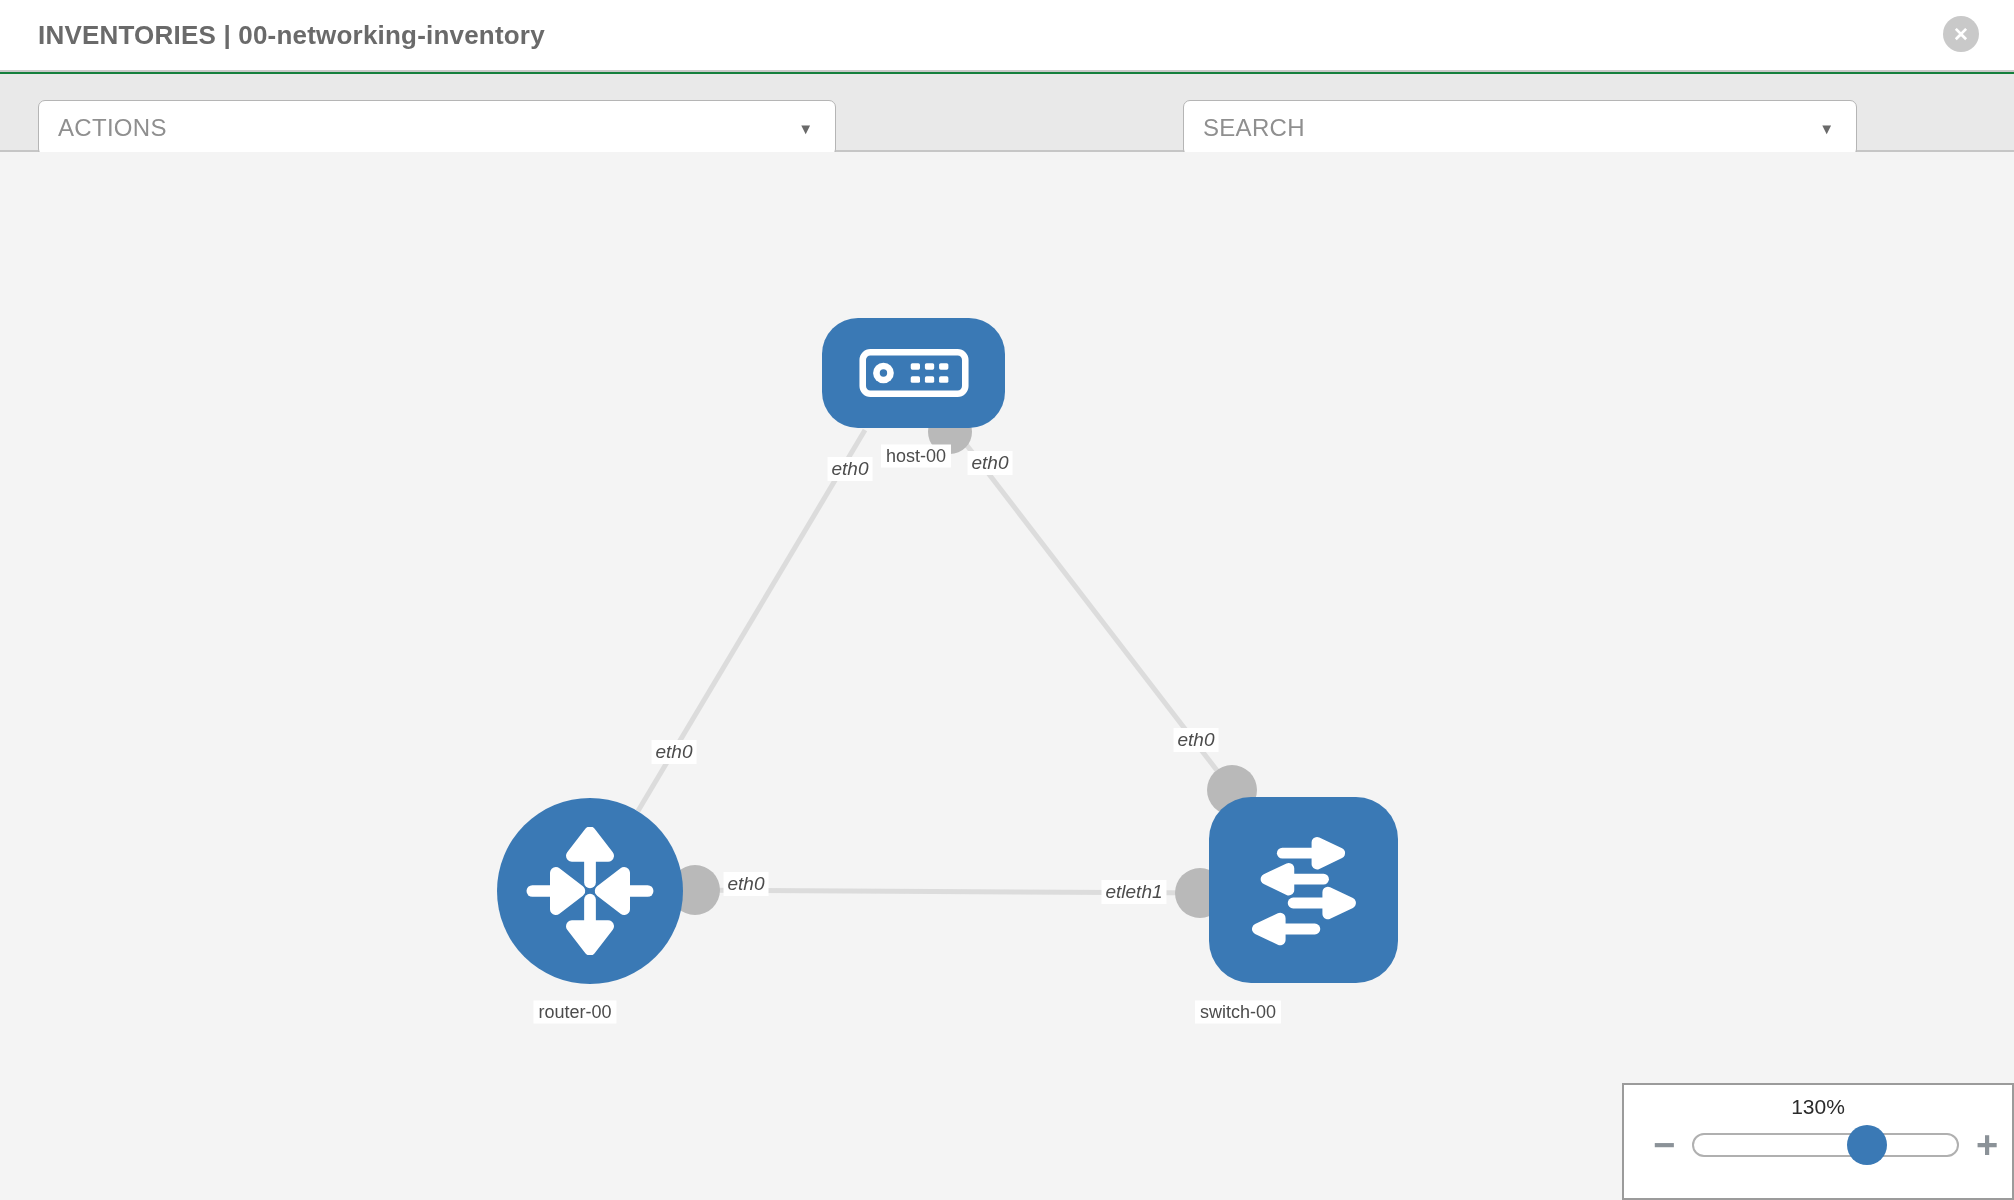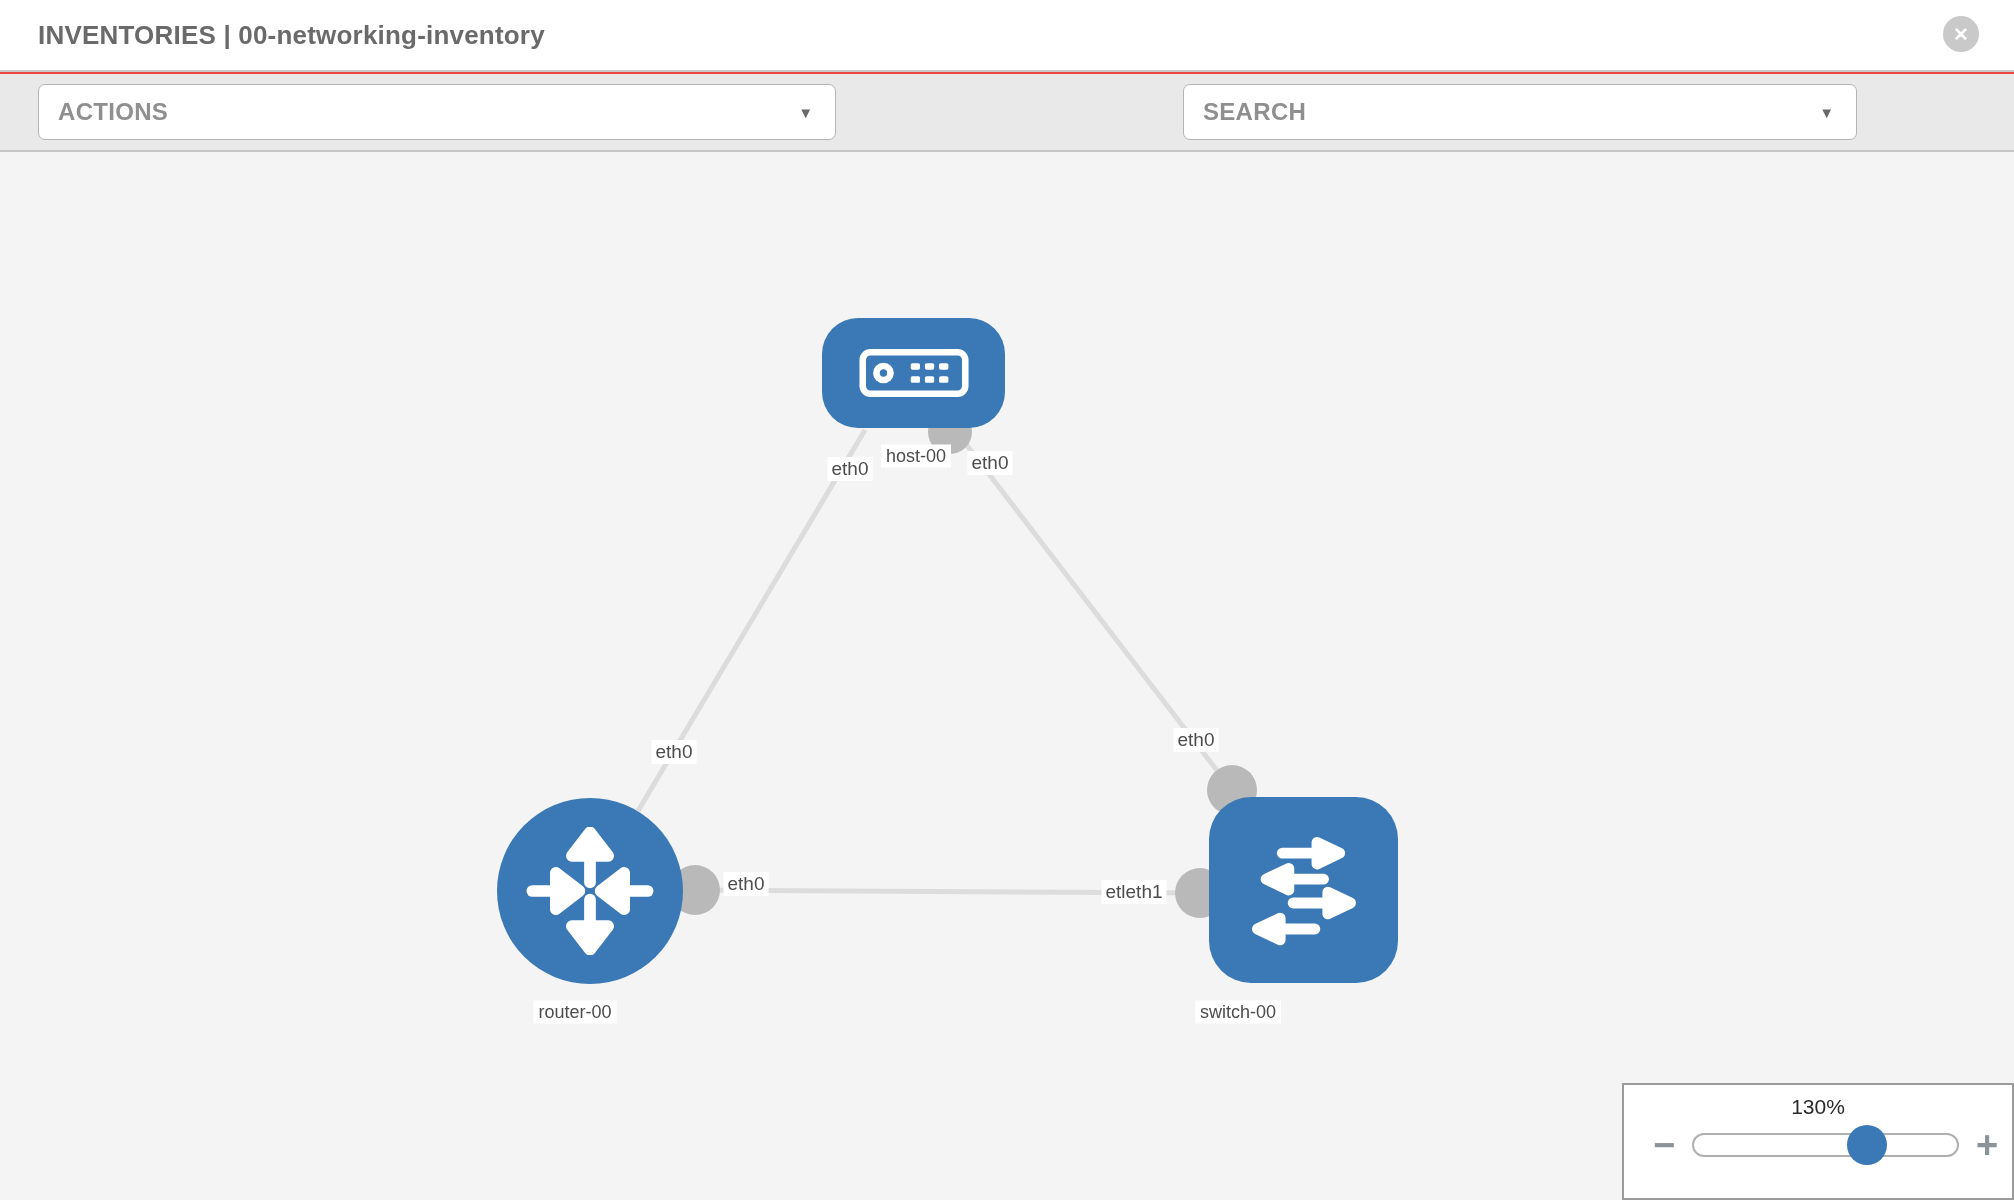--- a/index.html
+++ b/index.html
@@ -1,46 +1,46 @@
 <!DOCTYPE html>
 <html><head>
 <meta charset="utf-8">
 <style>
   * { margin:0; padding:0; box-sizing:border-box; }
   html,body { background:#fff; }
   body { font-family:"Liberation Sans", sans-serif; }
-  .page { position:relative; width:2014px; height:1200px; overflow:hidden; background:#ef4444; }
+  .page { position:relative; width:2014px; height:1200px; overflow:hidden; background:#15803d; }
 
   
   .header { position:absolute; left:0; top:0; width:2014px; height:72px; background:#fff; border-bottom:2px solid #c9c9c9; }
   .page-title { position:absolute; left:38px; top:50%; transform:translateY(-50%); font-size:26px; font-weight:bold; color:#6a6a6a; letter-spacing:.2px; }
   .close-btn { position:absolute; left:1943px; top:16px; width:36px; height:36px; border-radius:50%; background:#c9c9c9; cursor:pointer; display:flex; align-items:center; justify-content:center; }
   .close-btn span { color:#fff; font-size:19px; font-weight:bold; line-height:1; }
 
   
   .toolbar { position:absolute; left:0; top:74px; width:2014px; height:78px; background:#e9e9e9; border-bottom:2px solid #c6c6c6; }
-  .dd { position:absolute; top:10px; height:56px; background:#fff; border:1px solid #b5b5b5; border-radius:7px; display:flex; align-items:center; cursor:pointer;font-weight:bold; }
+  .dd { position:absolute; top:26px; height:56px; background:#fff; border:1px solid #b5b5b5; border-radius:7px; display:flex; align-items:center; cursor:pointer; }
   .dd-actions { left:38px; width:798px; }
   .dd-search { left:1183px; width:674px; }
   .dd-label { margin-left:19px; font-size:24px; color:#8f8f8f; letter-spacing:.3px; }
   .caret { position:absolute; right:22px; top:50%; transform:translateY(-50%); font-size:15px; color:#6a6a6a; }
   .tool-icon { position:absolute; top:93px; width:44px; height:44px; cursor:pointer; }
   .tool-icon.wrench { left:1044px; }
   .tool-icon.key { left:1113px; }
 
   
   .canvas { position:absolute; left:0; top:152px; width:2014px; height:1048px; background:#f4f4f4; }
   .wires { position:absolute; left:0; top:0; }
   .node { position:absolute; background:#3a79b5; display:flex; align-items:center; justify-content:center; cursor:pointer; z-index:10; }
   .node-host   { left:822px;  top:166px; width:183px; height:110px; border-radius:36px; }
   .node-router { left:497px;  top:646px; width:186px; height:186px; border-radius:50%; }
   .node-switch { left:1209px; top:645px; width:189px; height:186px; border-radius:42px; }
   .chip { position:absolute; transform:translate(-50%,-50%); background:#fff; color:#4c4c4c; white-space:nowrap; }
   .node-chip  { font-size:18px; padding:1px 5px; z-index:30; }
-  .iface-chip { font-size:19px; padding:1px 4px; z-index:25; }
+  .iface-chip { font-size:19px; padding:1px 4px; z-index:25;font-style:italic; }
   .chip-host-label   { left:916px;  top:304px; }
   .chip-router-label { left:575px;  top:860px; }
   .chip-switch-label { left:1238px; top:860px; }
   .chip-host-left    { left:850px;  top:317px; }
   .chip-host-right   { left:990px;  top:311px; }
   .chip-link-hr      { left:674px;  top:600px; }
   .chip-link-hs      { left:1196px; top:588px; }
   .chip-router-right { left:746px;  top:732px; }
   .chip-switch-left  { left:1134px; top:740px; }
 

